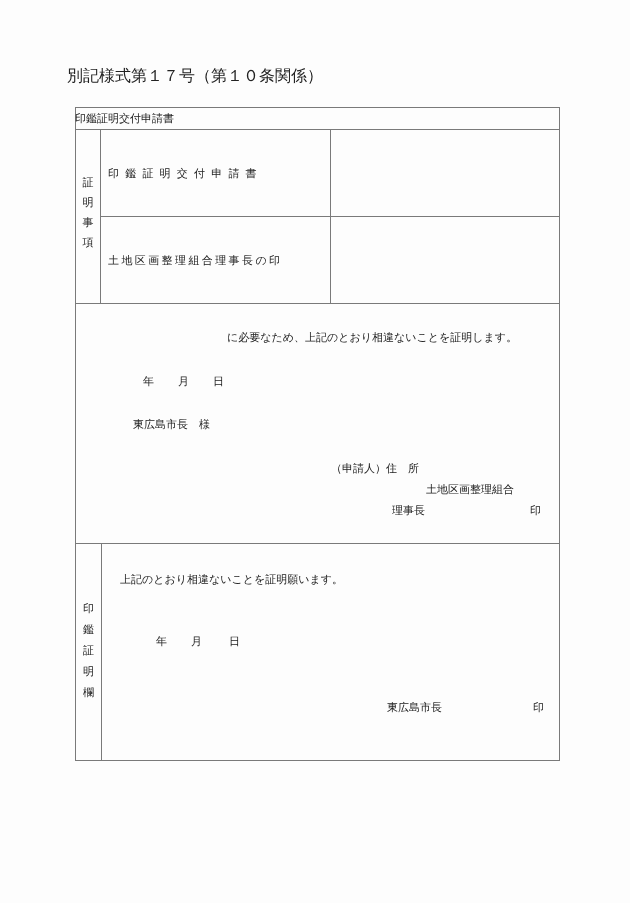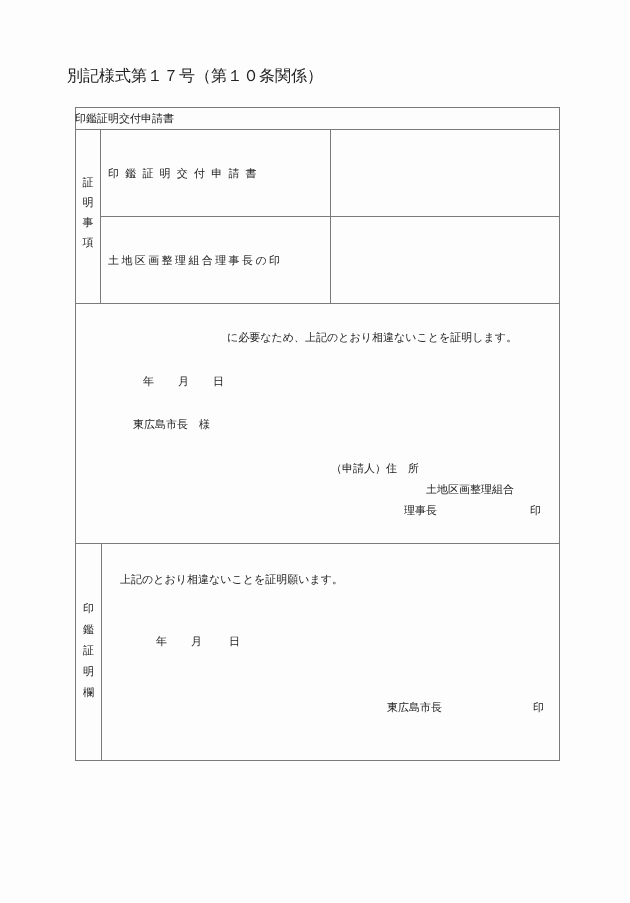--- a/index.html
+++ b/index.html
@@ -58,21 +58,21 @@
 <div class="abs" style="left:227px;top:330px;">に必要なため、上記のとおり相違ないことを証明します。</div>
 
 <div class="abs" style="left:143px;top:374px;">年</div>
 <div class="abs" style="left:178px;top:374px;">月</div>
 <div class="abs" style="left:213px;top:374px;">日</div>
 
 <div class="abs" style="left:93px;top:417px;margin-left:40px;">東広島市長　様</div>
 
 <div class="abs" style="left:331px;top:461px;text-align:right;">（申請人）住　所</div>
 <div class="abs" style="left:426px;top:482px;">土地区画整理組合</div>
-<div class="abs" style="left:404px;top:503px;">理事長</div>
+<div class="abs" style="left:392px;top:503px;">理事長</div>
 <div class="abs" style="left:530px;top:503px;">印</div>
 
 <div class="vert" style="left:76px;width:25px;top:603px;">
   <span style="margin-bottom:10px;">印</span>
   <span style="margin-bottom:10px;">鑑</span>
   <span style="margin-bottom:10px;">証</span>
   <span style="margin-bottom:10px;">明</span>
   <span>欄</span>
 </div>
 

